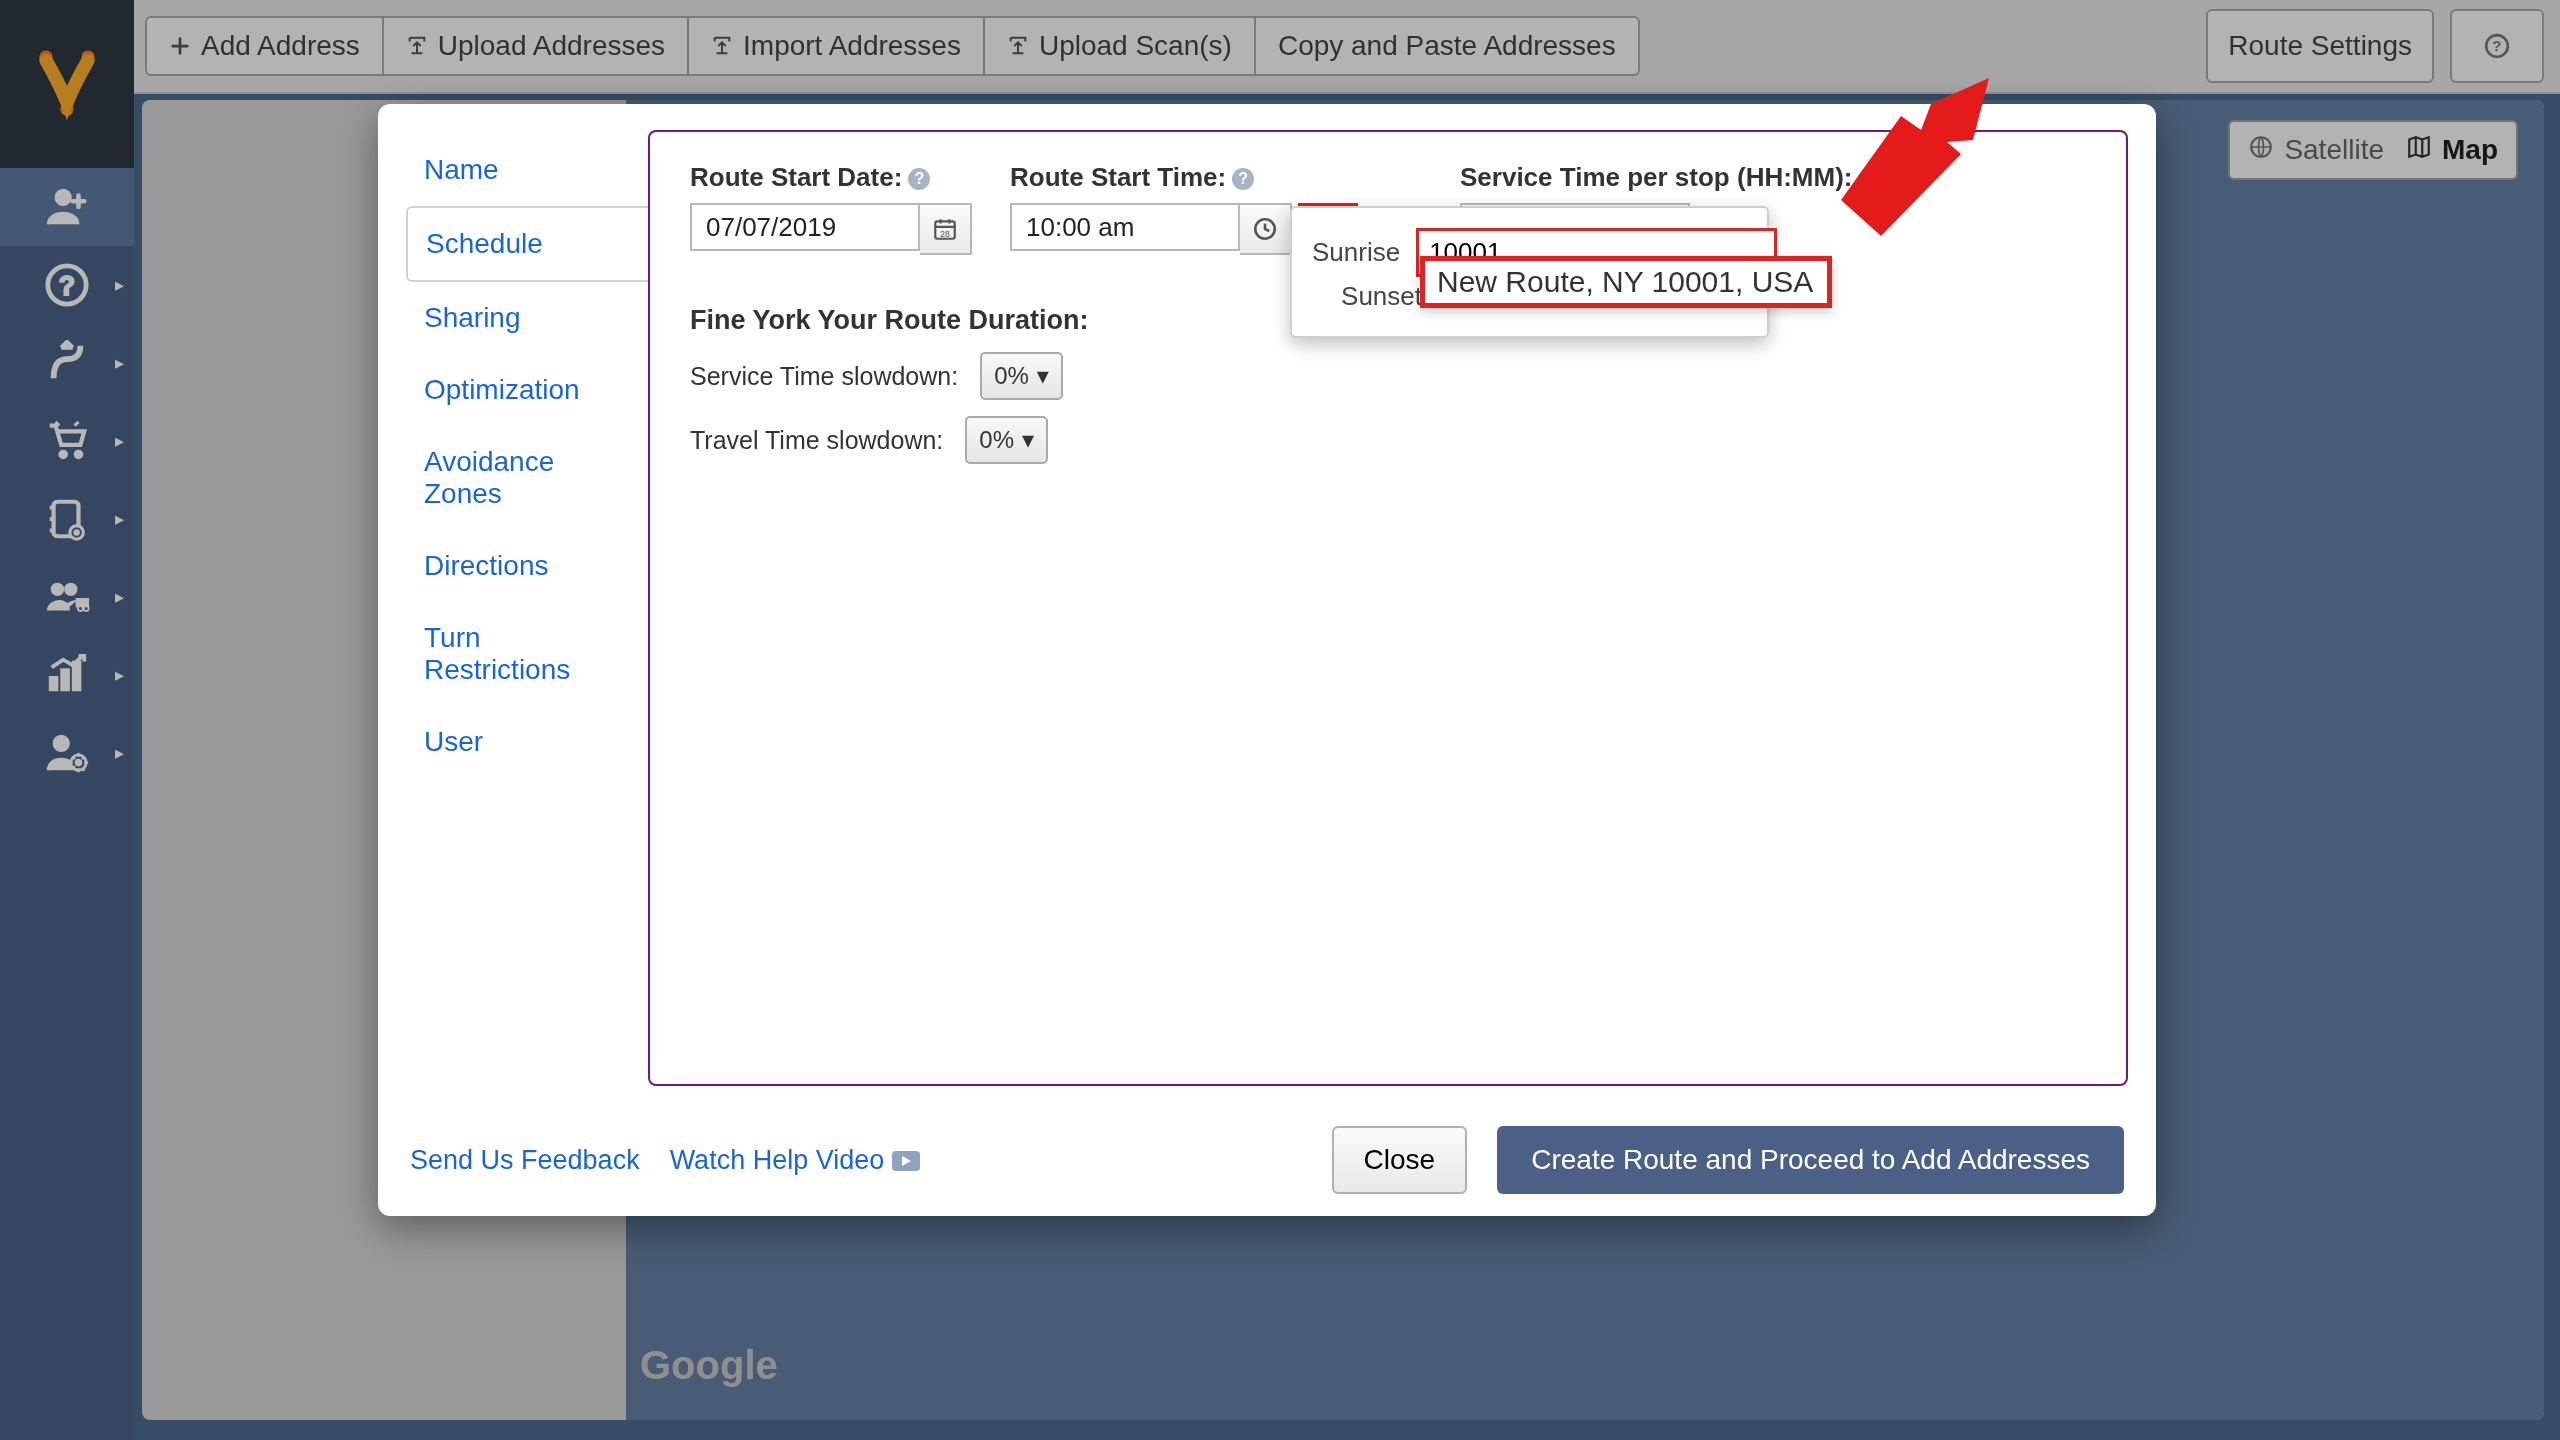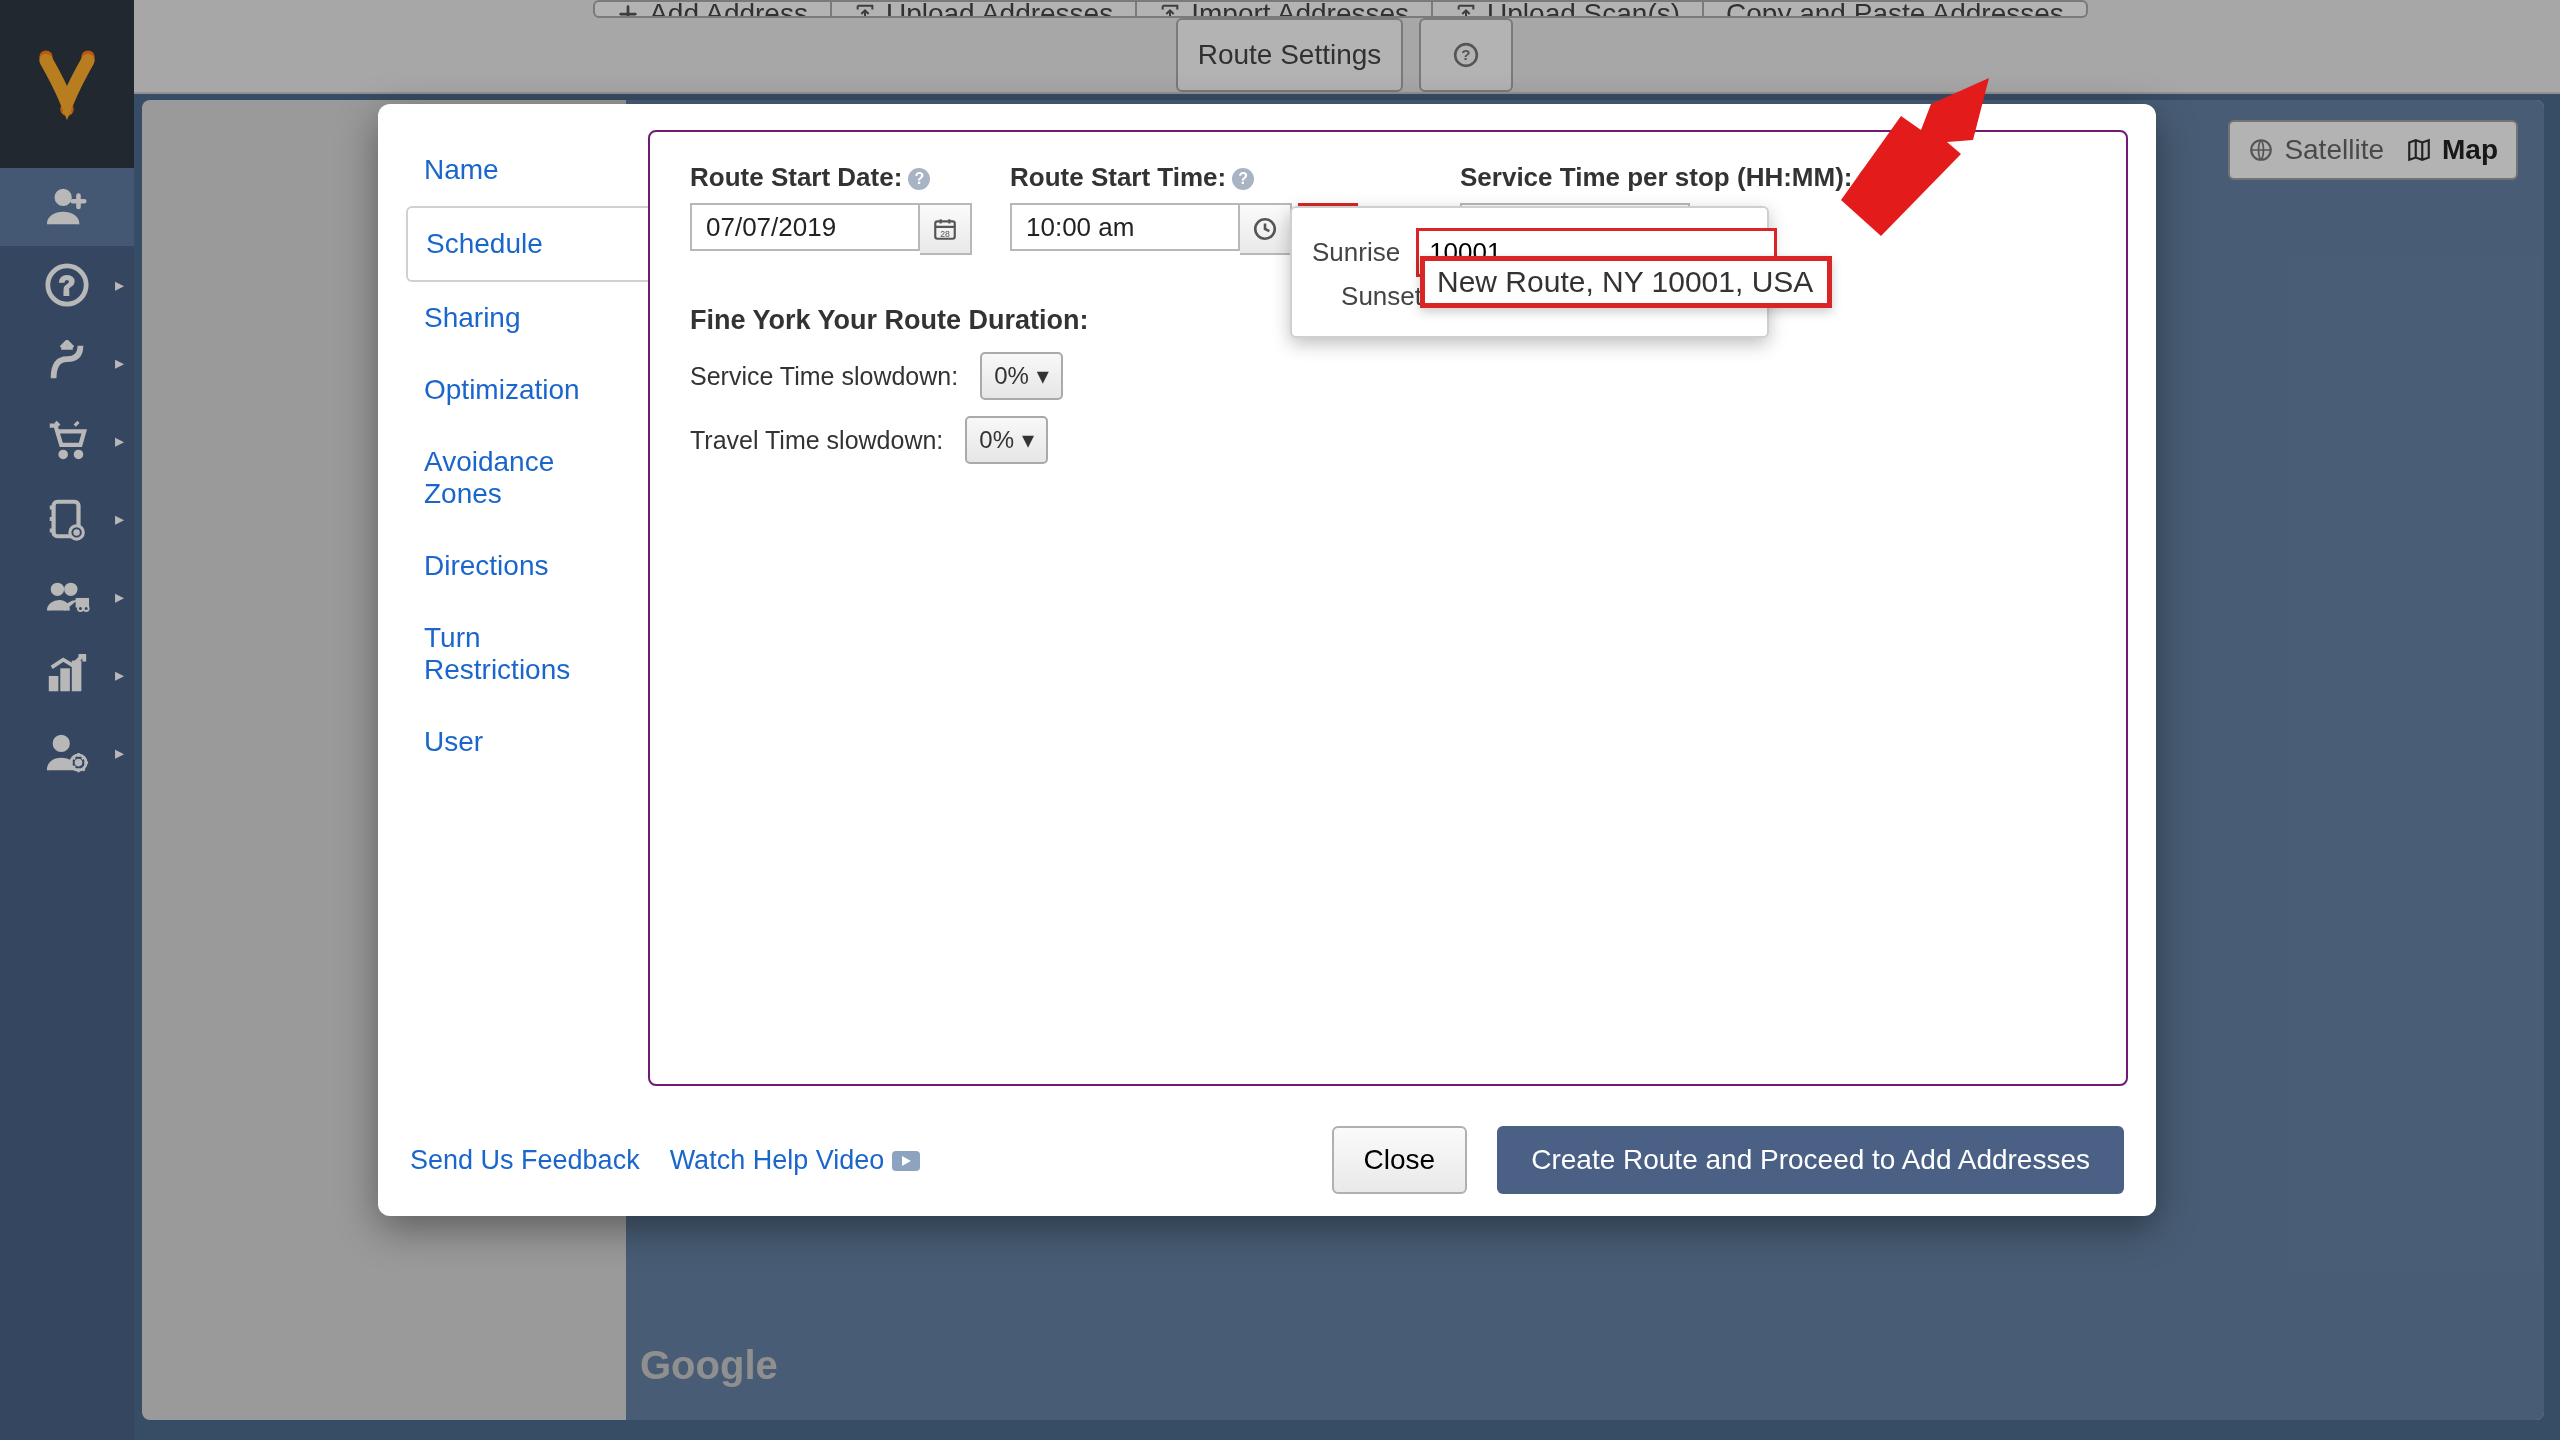--- a/index.html
+++ b/index.html
@@ -8,39 +8,39 @@
     --link:#1a66cc;
     --border:#b9b9b9;
     --light:#f4f4f4;
     --grey:#6c6c6c;
     --overlay:rgba(0,0,0,.28);
     --text:#333;
   }
   html,body{margin:0;padding:0;height:100%;font-family:Arial,Helvetica,sans-serif;font-size:18px;color:var(--text);}
   body{width:2560px;height:1440px;overflow:hidden;position:relative;background:#4d6a8d;}
   
-  .toolbar{position:absolute;left:0;top:0;right:0;height:94px;background:#e8e8e8;border-bottom:2px solid #c9c9c9;display:flex;align-items:center;padding:0 16px 0 145px;box-sizing:border-box;gap:0;flex-direction:column;}
+  .toolbar{position:absolute;left:0;top:0;right:0;height:94px;background:#e8e8e8;border-bottom:2px solid #c9c9c9;display:flex;align-items:center;padding:0 16px 0 145px;box-sizing:border-box;gap:0;}
   .btnbar{display:flex;border:2px solid #a9a9a9;border-radius:6px;overflow:hidden;background:#f9f9f9;margin:0 8px 0 0;}
   .btnbar .tbtn{display:flex;align-items:center;gap:10px;padding:12px 22px;border-right:2px solid #a9a9a9;cursor:pointer;font-size:28px;color:#444;}
   .btnbar .tbtn:last-child{border-right:0;}
   .spacer{flex:1;}
   .rightbtns{display:flex;gap:16px;}
   .solobtn{display:flex;align-items:center;justify-content:center;border:2px solid #a9a9a9;border-radius:6px;background:#f9f9f9;padding:10px 20px;font-size:28px;color:#444;cursor:pointer;}
   .iconbtn{width:50px;height:50px;display:flex;align-items:center;justify-content:center;}
   
   .leftnav{position:absolute;left:0;top:0;bottom:0;width:134px;background:#4a6185;display:flex;flex-direction:column;z-index:2;}
   .brandcell{height:168px;background:#303843;display:flex;align-items:center;justify-content:center;}
   .brand svg{width:84px;height:84px;}
   .navitem{height:78px;display:flex;align-items:center;justify-content:center;color:#fff;position:relative;cursor:pointer;}
   .navitem.active{background:#5f7aa0;}
   .navitem svg{width:46px;height:46px;fill:#fff;stroke:#fff;}
   .navitem .chev{position:absolute;right:10px;top:50%;transform:translateY(-50%);font-size:18px;color:#fff;}
   
   .maptoggle{position:absolute;right:42px;top:120px;background:#f8f8f8;border:2px solid #a0a0a0;border-radius:6px;display:flex;align-items:center;padding:12px 18px;gap:22px;color:#666;font-size:28px;z-index:0;}
-  .maptoggle .opt{display:flex;align-items:center;gap:10px;cursor:pointer;}
+  .maptoggle .opt{display:flex;align-items:flex-start;gap:10px;cursor:pointer;}
   .maptoggle .opt.active{color:#222;font-weight:bold;}
   
   .mapbg{position:absolute;left:142px;top:100px;right:16px;bottom:20px;background:#d6d6d6;border-radius:8px;overflow:hidden;z-index:0;}
   .mapbg .inner{position:absolute;left:484px;top:0;right:0;bottom:0;background:#6581a3;}
   .mapbg .gleg{position:absolute;left:498px;bottom:32px;font-size:40px;color:#c7c7c7;font-weight:bold;font-family:Arial;}
   
   .overlay{position:absolute;inset:0;background:var(--overlay);z-index:5;}
   .modal{position:absolute;left:378px;top:104px;width:1778px;height:1112px;background:#fff;border-radius:12px;box-shadow:0 12px 40px rgba(0,0,0,.4);z-index:10;display:flex;flex-direction:column;}
   .modalbody{flex:1;display:flex;min-height:0;}
   .tabcol{width:270px;padding:30px 0 0 28px;box-sizing:border-box;}

